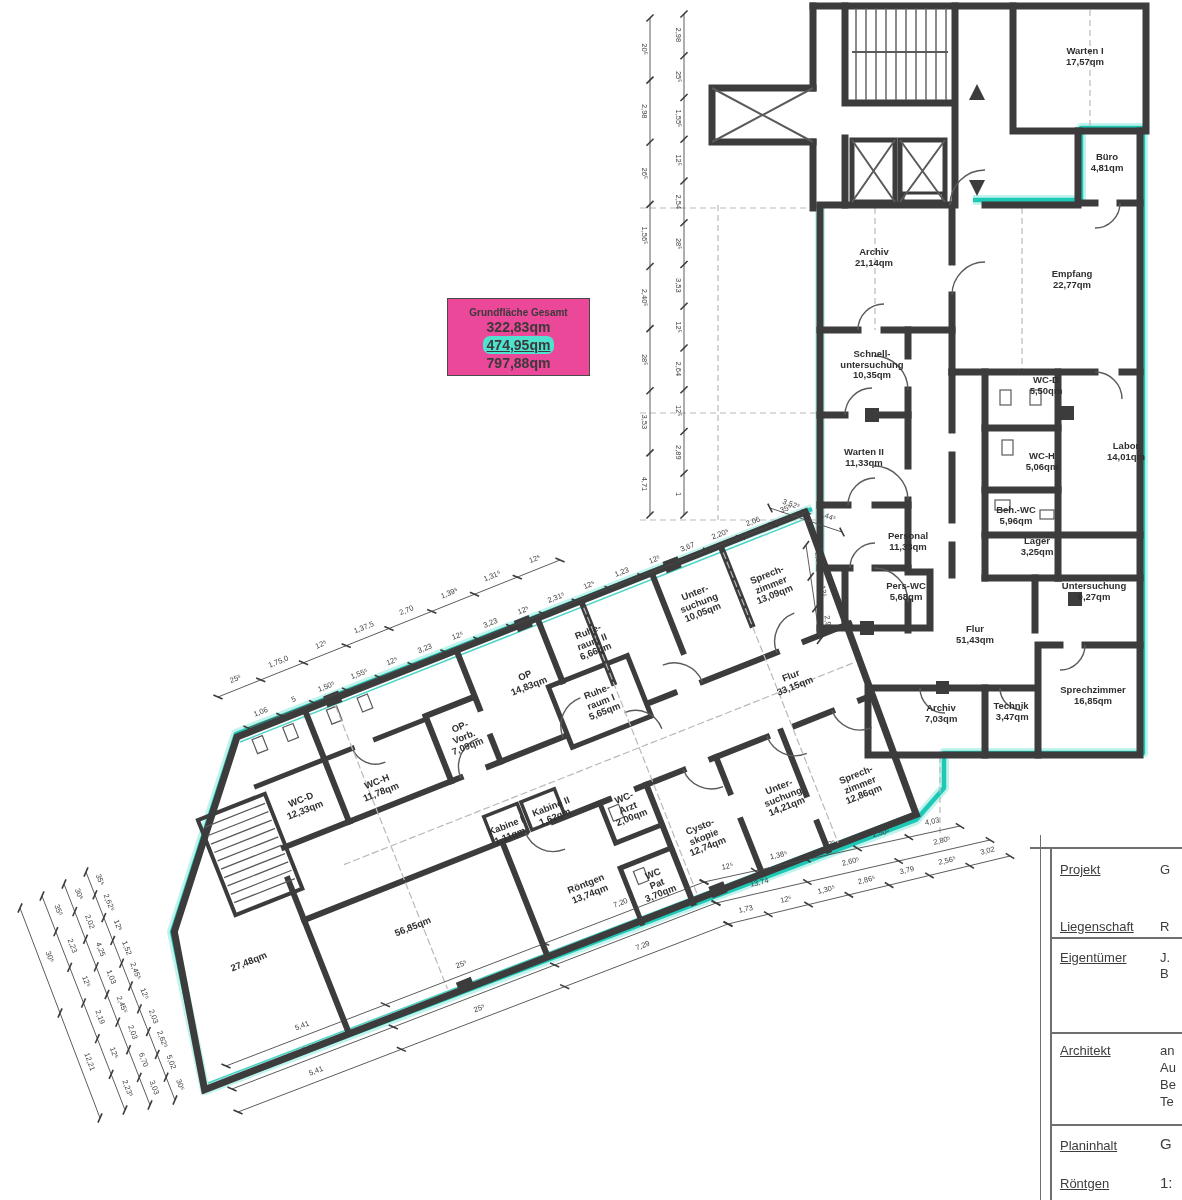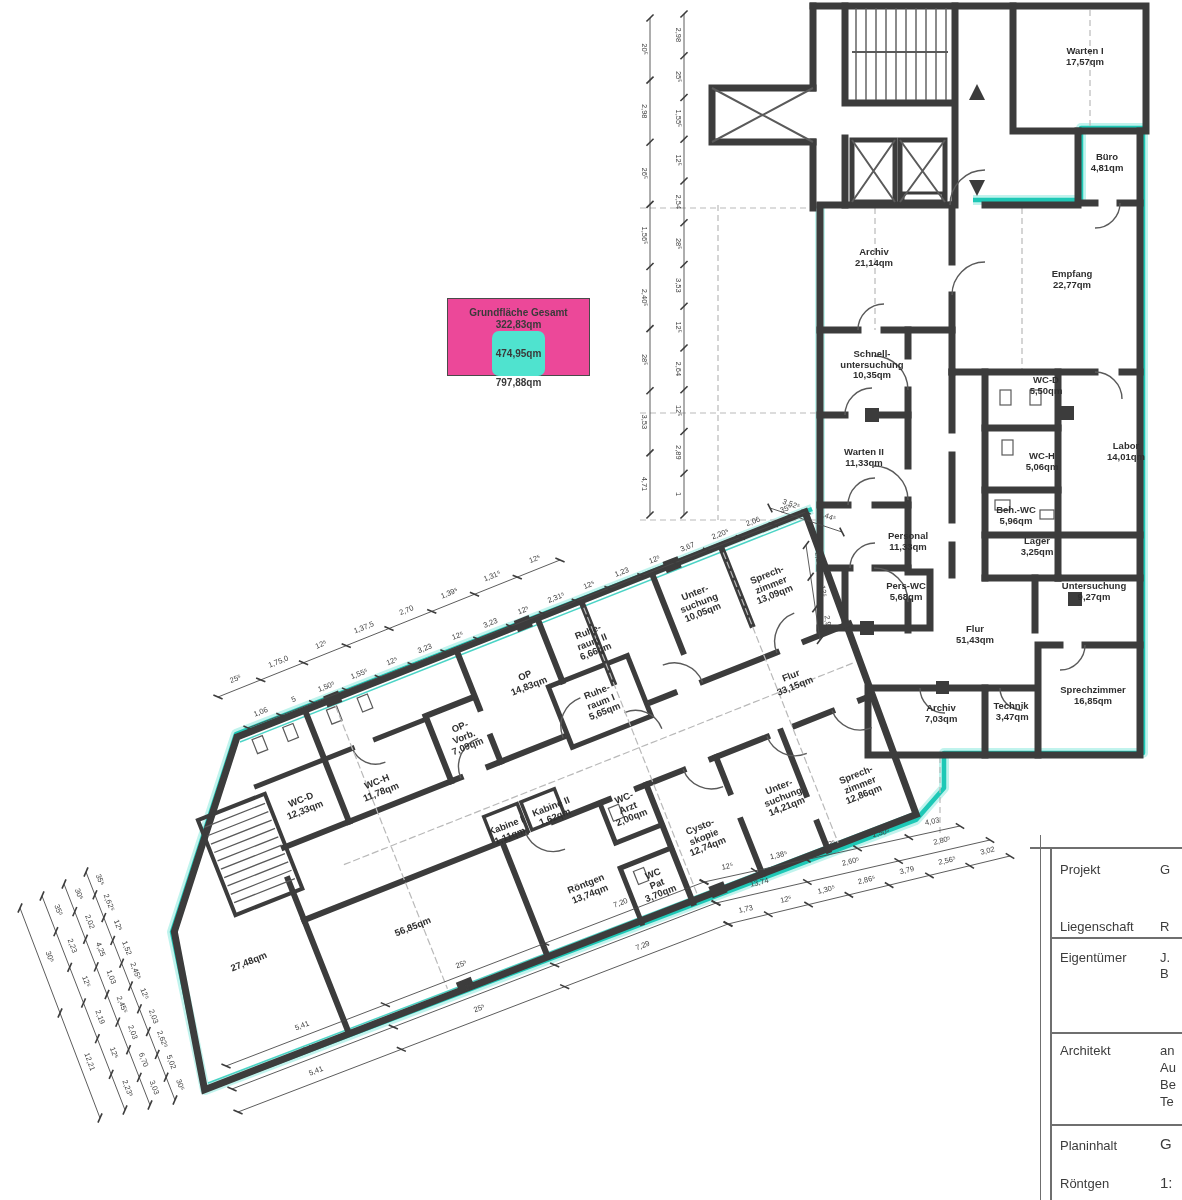--- a/index.html
+++ b/index.html
@@ -5,25 +5,25 @@
   html,body{margin:0;padding:0;background:#ffffff;}
   #canvas{position:relative;width:1182px;height:1200px;background:#fff;overflow:hidden;
           font-family:"Liberation Sans",sans-serif;}
   svg{position:absolute;left:0;top:0;}
   .room-label{position:absolute;transform:translate(-50%,-50%);text-align:center;
               color:#2f2f2f;font-size:9.5px;font-weight:600;line-height:1.12;white-space:nowrap;}
   .room-label.rot{transform:translate(-50%,-50%) rotate(-21.6deg);}
   .gf-box{position:absolute;left:447px;top:286px;width:141px;height:76px;border:1.6px solid #4a4a4a;
           background:#ec4899;text-align:center;color:#3a3a3a;margin-top:12px;}
   .gf-title{font-size:10px;font-weight:700;margin-top:8px;}
-  .gf-val{font-size:10px;font-weight:600;line-height:1.3;}
-  .gf-val.hl{display:inline-block;padding:16px 4px;border-radius:7px;background:var(--hl,#4fe3cf);
-             }
+  .gf-val{font-size:14px;font-weight:600;line-height:1.3;}
+  .gf-val.hl{display:inline-block;padding:0 4px;border-radius:7px;background:var(--hl,#4fe3cf);
+             text-decoration:underline;}
   .tb-line{position:absolute;background:#6f6f6f;}
-  .tb-label{position:absolute;left:1060px;font-size:13px;color:#3c3c3c;}
+  .tb-label{position:absolute;left:1060px;font-size:13px;color:#3c3c3c;text-decoration:underline;}
   .tb-value{position:absolute;left:1160px;font-size:13px;color:#3c3c3c;}
   .tb-value.big{font-size:15px;}
 </style>
 </head>
 <body>
 
 <div id="canvas">
 
   <svg width="1182" height="1200" viewBox="0 0 1182 1200">
 

